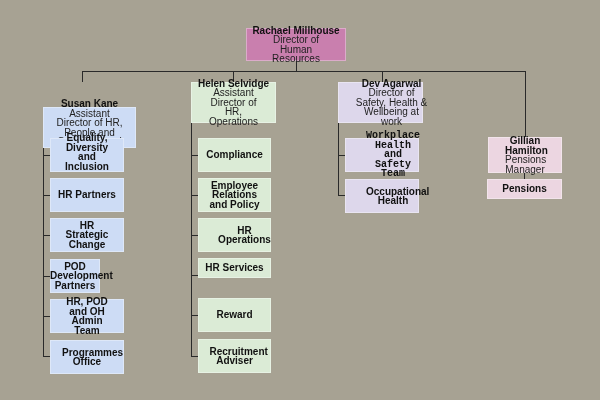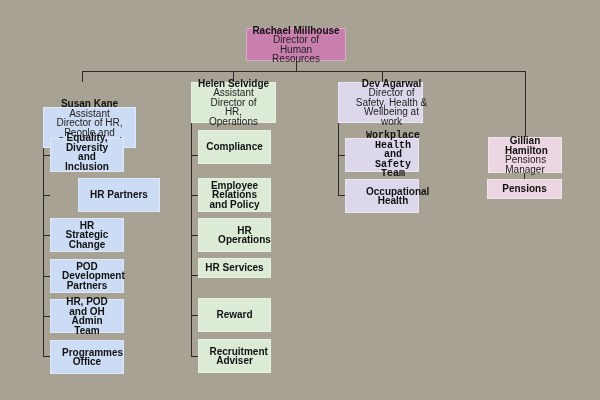--- a/index.html
+++ b/index.html
@@ -68,37 +68,37 @@
   <span class="rl" style="width:72px;">Director of Safety, Health &amp; Wellbeing at work</span>
 </div>
 <div class="box pink-l" style="left:488px;top:137px;width:74px;height:36px;">
   <span class="nm" style="width:40px;">Gillian Hamilton</span>
   <span class="rl" style="width:40px;">Pensions Manager</span>
 </div>
 
 <div class="box blue" style="left:50px;top:138px;width:74px;height:34px;justify-content:flex-end;">
     <span class="unit" style="width:58px;">Equality, Diversity and Inclusion</span>
   </div>
-<div class="box blue" style="left:50px;top:178px;width:82px;height:34px;margin-left:28px;">
+<div class="box blue" style="left:50px;top:178px;width:74px;height:34px;">
     <span class="unit">HR Partners</span>
   </div>
 <div class="box blue" style="left:50px;top:218px;width:74px;height:34px;">
     <span class="unit" style="width:50px;">HR Strategic Change</span>
   </div>
-<div class="box blue" style="left:50px;top:259px;width:74px;height:34px;">
+<div class="box blue" style="left:50px;top:259px;width:50px;height:34px;">
     <span class="unit" style="width:50px;">POD Development Partners</span>
   </div>
 <div class="box blue" style="left:50px;top:299px;width:74px;height:34px;">
     <span class="unit" style="width:50px;">HR, POD and OH Admin Team</span>
   </div>
 <div class="box blue" style="left:50px;top:340px;width:74px;height:34px;">
     <span class="unit" style="width:50px;">Programmes Office</span>
   </div>
 
-<div class="box green" style="left:198px;top:130px;width:73px;height:34px;">
+<div class="box green" style="left:198px;top:138px;width:73px;height:34px;">
     <span class="unit">Compliance</span>
   </div>
 <div class="box green" style="left:198px;top:178px;width:73px;height:34px;">
     <span class="unit" style="width:58px;">Employee Relations and Policy</span>
   </div>
 <div class="box green" style="left:198px;top:218px;width:73px;height:34px;padding-left:20px;">
     <span class="unit">HR Operations</span>
   </div>
 <div class="box green" style="left:198px;top:258px;width:73px;height:20px;">
     <span class="unit">HR Services</span>

